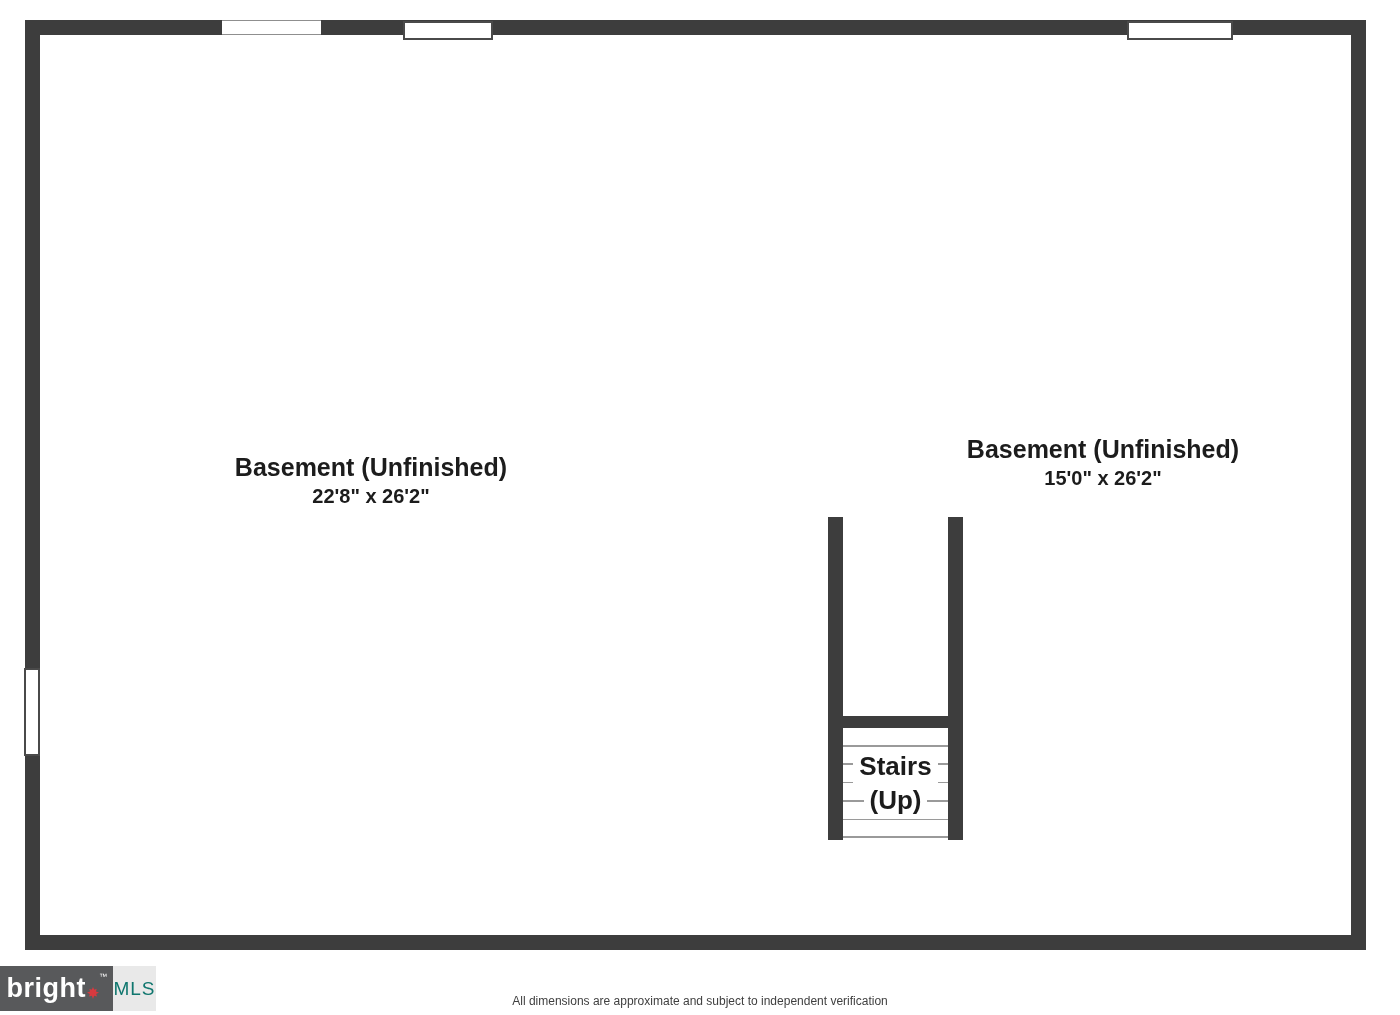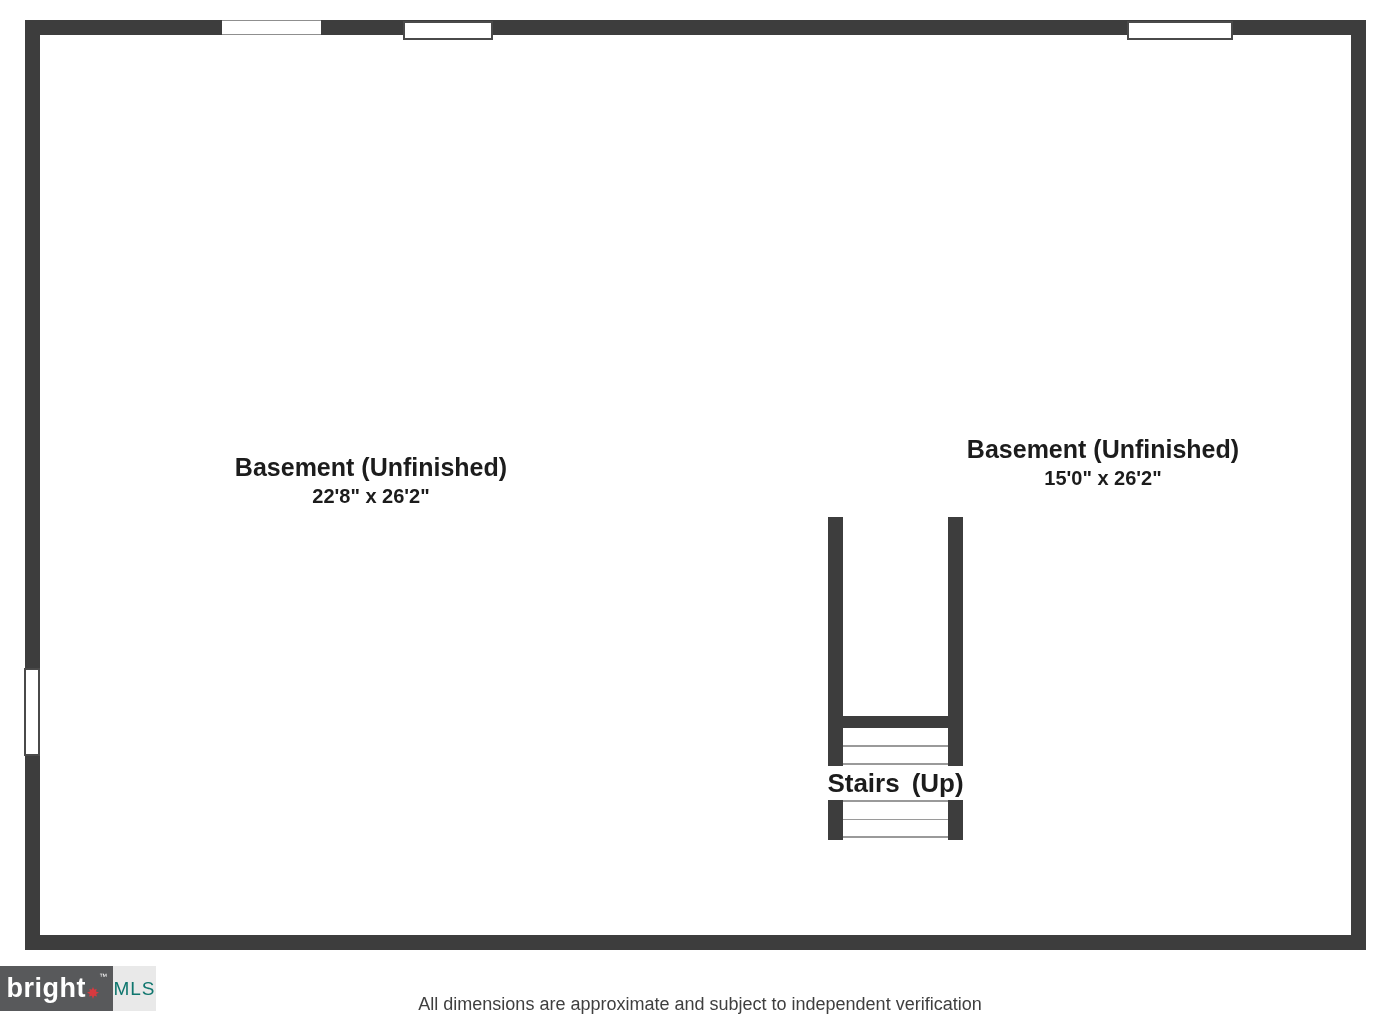--- a/index.html
+++ b/index.html
@@ -41,21 +41,21 @@
   
   .stair-wall{ background:#3d3d3d; }
   .stair-bar{ background:#3d3d3d; }
   .stair-treads{
     background:repeating-linear-gradient(to bottom,
       #ffffff 0px, #ffffff 17px, #9a9a9a 17px, #9a9a9a 18.5px);
     border-bottom:2px solid #9a9a9a;
     box-sizing:border-box;
   }
   .stairs-label{
-    display:flex;align-items:center;justify-content:center;
+    display:flex;flex-direction:column;align-items:center;justify-content:center;
     color:#1c1c1c;font-weight:700;font-size:26px;line-height:34px;
   }
   .stairs-label span{ background:#ffffff; padding:0 6px; }
 
   
   .logo{ left:0;top:966px;height:45px;display:flex;align-items:stretch; }
   .logo-dark{
     width:113px;background:#58595b;color:#ffffff;
     display:flex;align-items:center;justify-content:center;
     font-size:27px;font-weight:700;letter-spacing:0.5px;
@@ -65,21 +65,21 @@
   .logo-dark .tm{ position:relative; top:-12px; left:1px; font-size:8px; font-weight:400; color:#ffffff; }
   .logo-light{
     width:43px;background:#e9e9e9;color:#0f766e;
     display:flex;align-items:center;justify-content:center;
     font-size:19px;font-weight:400;letter-spacing:1px;
   }
 
   
   .disclaimer{
     left:0;right:0;top:994px;text-align:center;
-    font-size:18px;color:#3f3f3f;
+    font-size:12px;color:#3f3f3f;
   }
 </style>
 </head>
 <body>
 
 <div id="canvas">
 
   <div class="abs outer-wall"></div>
 
   <div class="abs win-gap" style="left:222px;top:20px;width:99px;height:15px;"></div>

